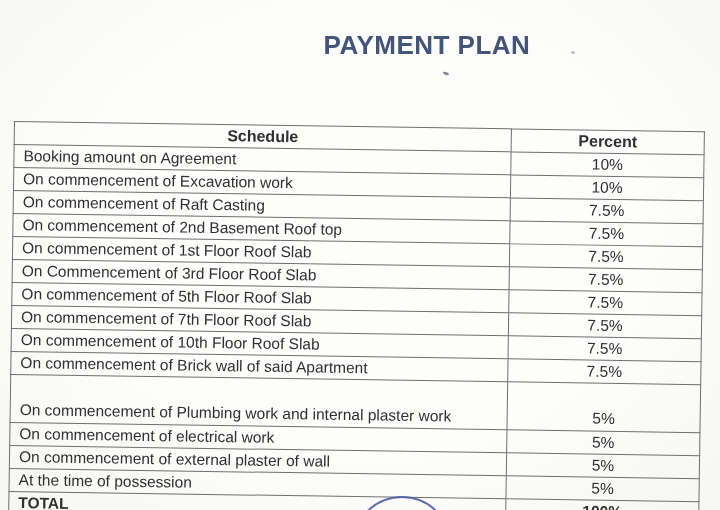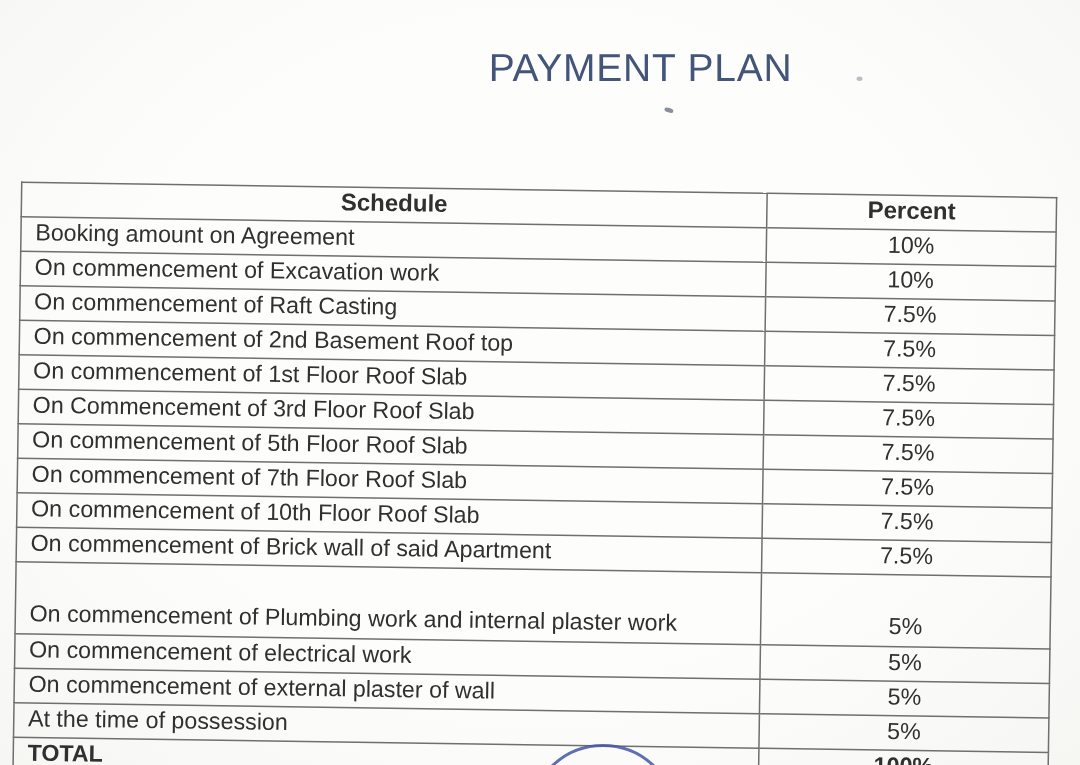--- a/index.html
+++ b/index.html
@@ -16,21 +16,21 @@
     color: #2f2f2f;
   }
 
   .title {
     position: absolute;
     top: 30px;
     left: 427px;
     transform: translateX(-50%);
     margin: 0;
     font-size: 26px;
-    font-weight: normal;
+    font-weight: bold;
     letter-spacing: 0.5px;
     color: #44557a;
     white-space: nowrap;
   }
 
   .table-wrap {
     position: absolute;
     left: 14px;
     top: 121px;
     width: 691px;

